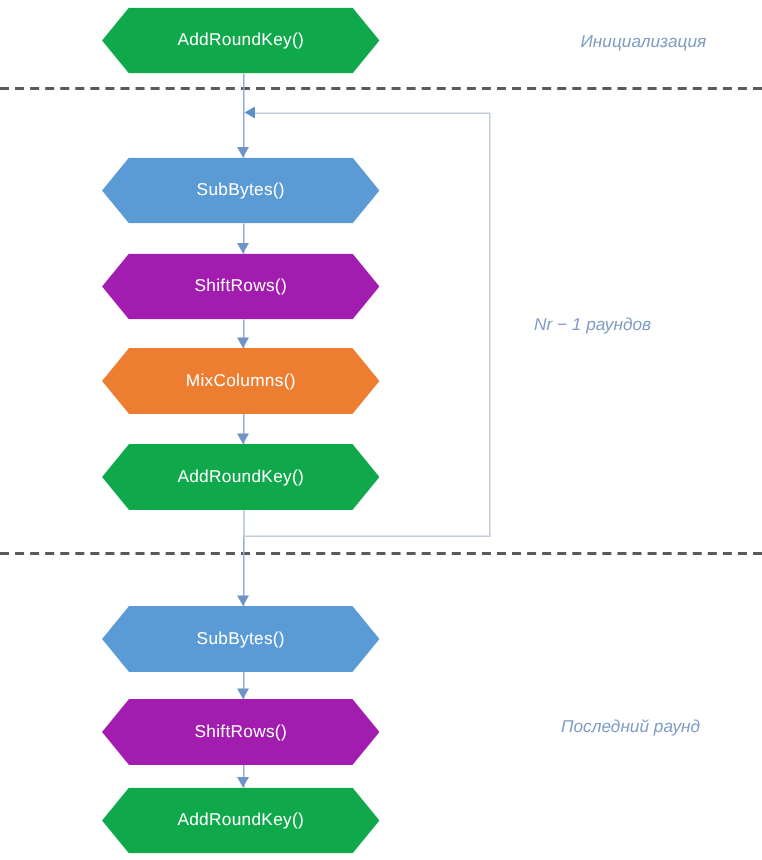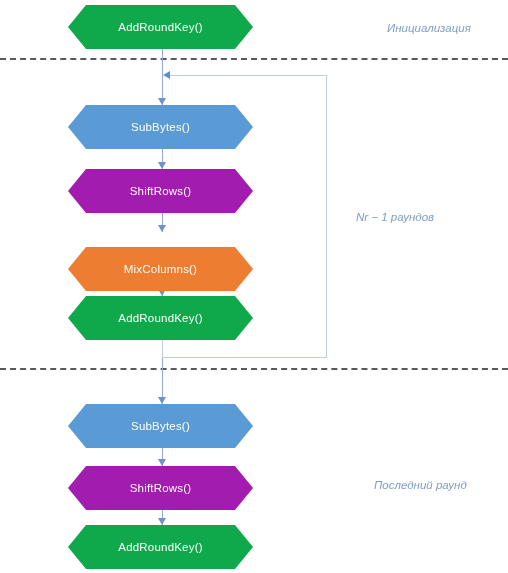--- a/index.html
+++ b/index.html
@@ -123,21 +123,21 @@
   </div>
 
   <div class="hex hex-blue" style="top:105px;">
     <span class="hex-label">SubBytes()</span>
   </div>
 
   <div class="hex hex-purple" style="top:169px;">
     <span class="hex-label">ShiftRows()</span>
   </div>
 
-  <div class="hex hex-orange" style="top:247px;">
+  <div class="hex hex-orange" style="top:232px;">
     <span class="hex-label">MixColumns()</span>
   </div>
 
   <div class="hex hex-green" style="top:296px;">
     <span class="hex-label">AddRoundKey()</span>
   </div>
 
   <div class="hex hex-blue" style="top:404px;">
     <span class="hex-label">SubBytes()</span>
   </div>

